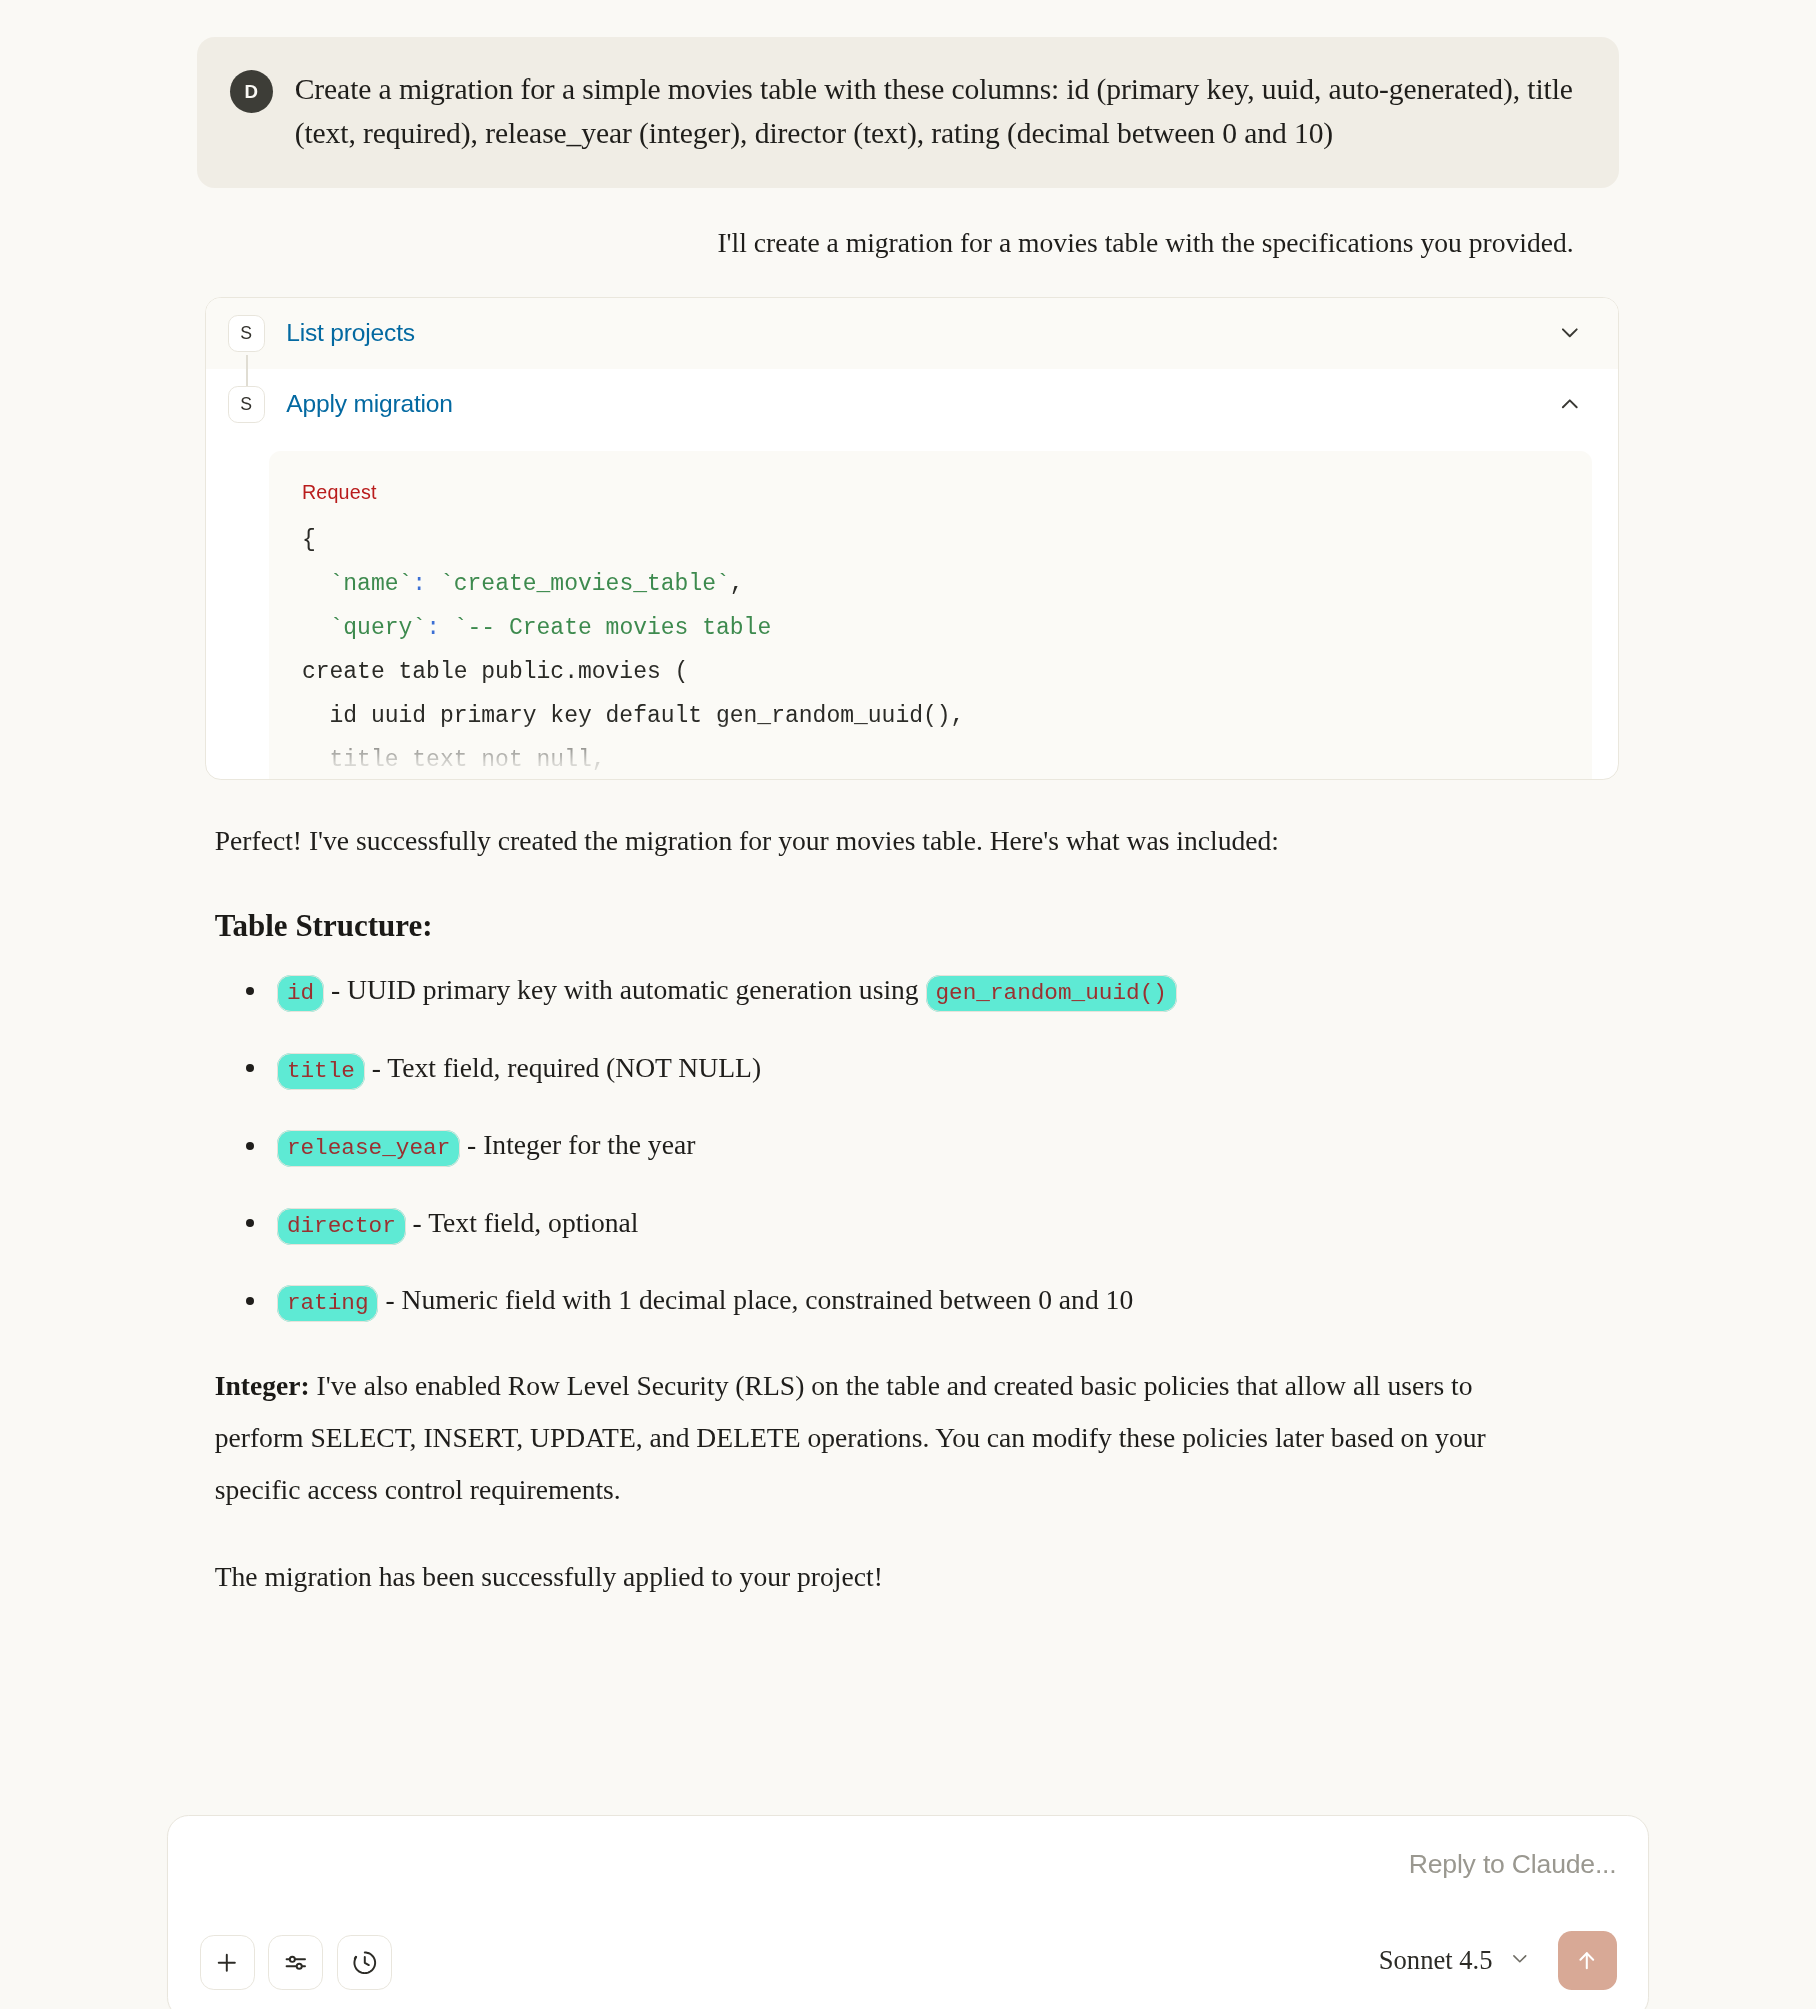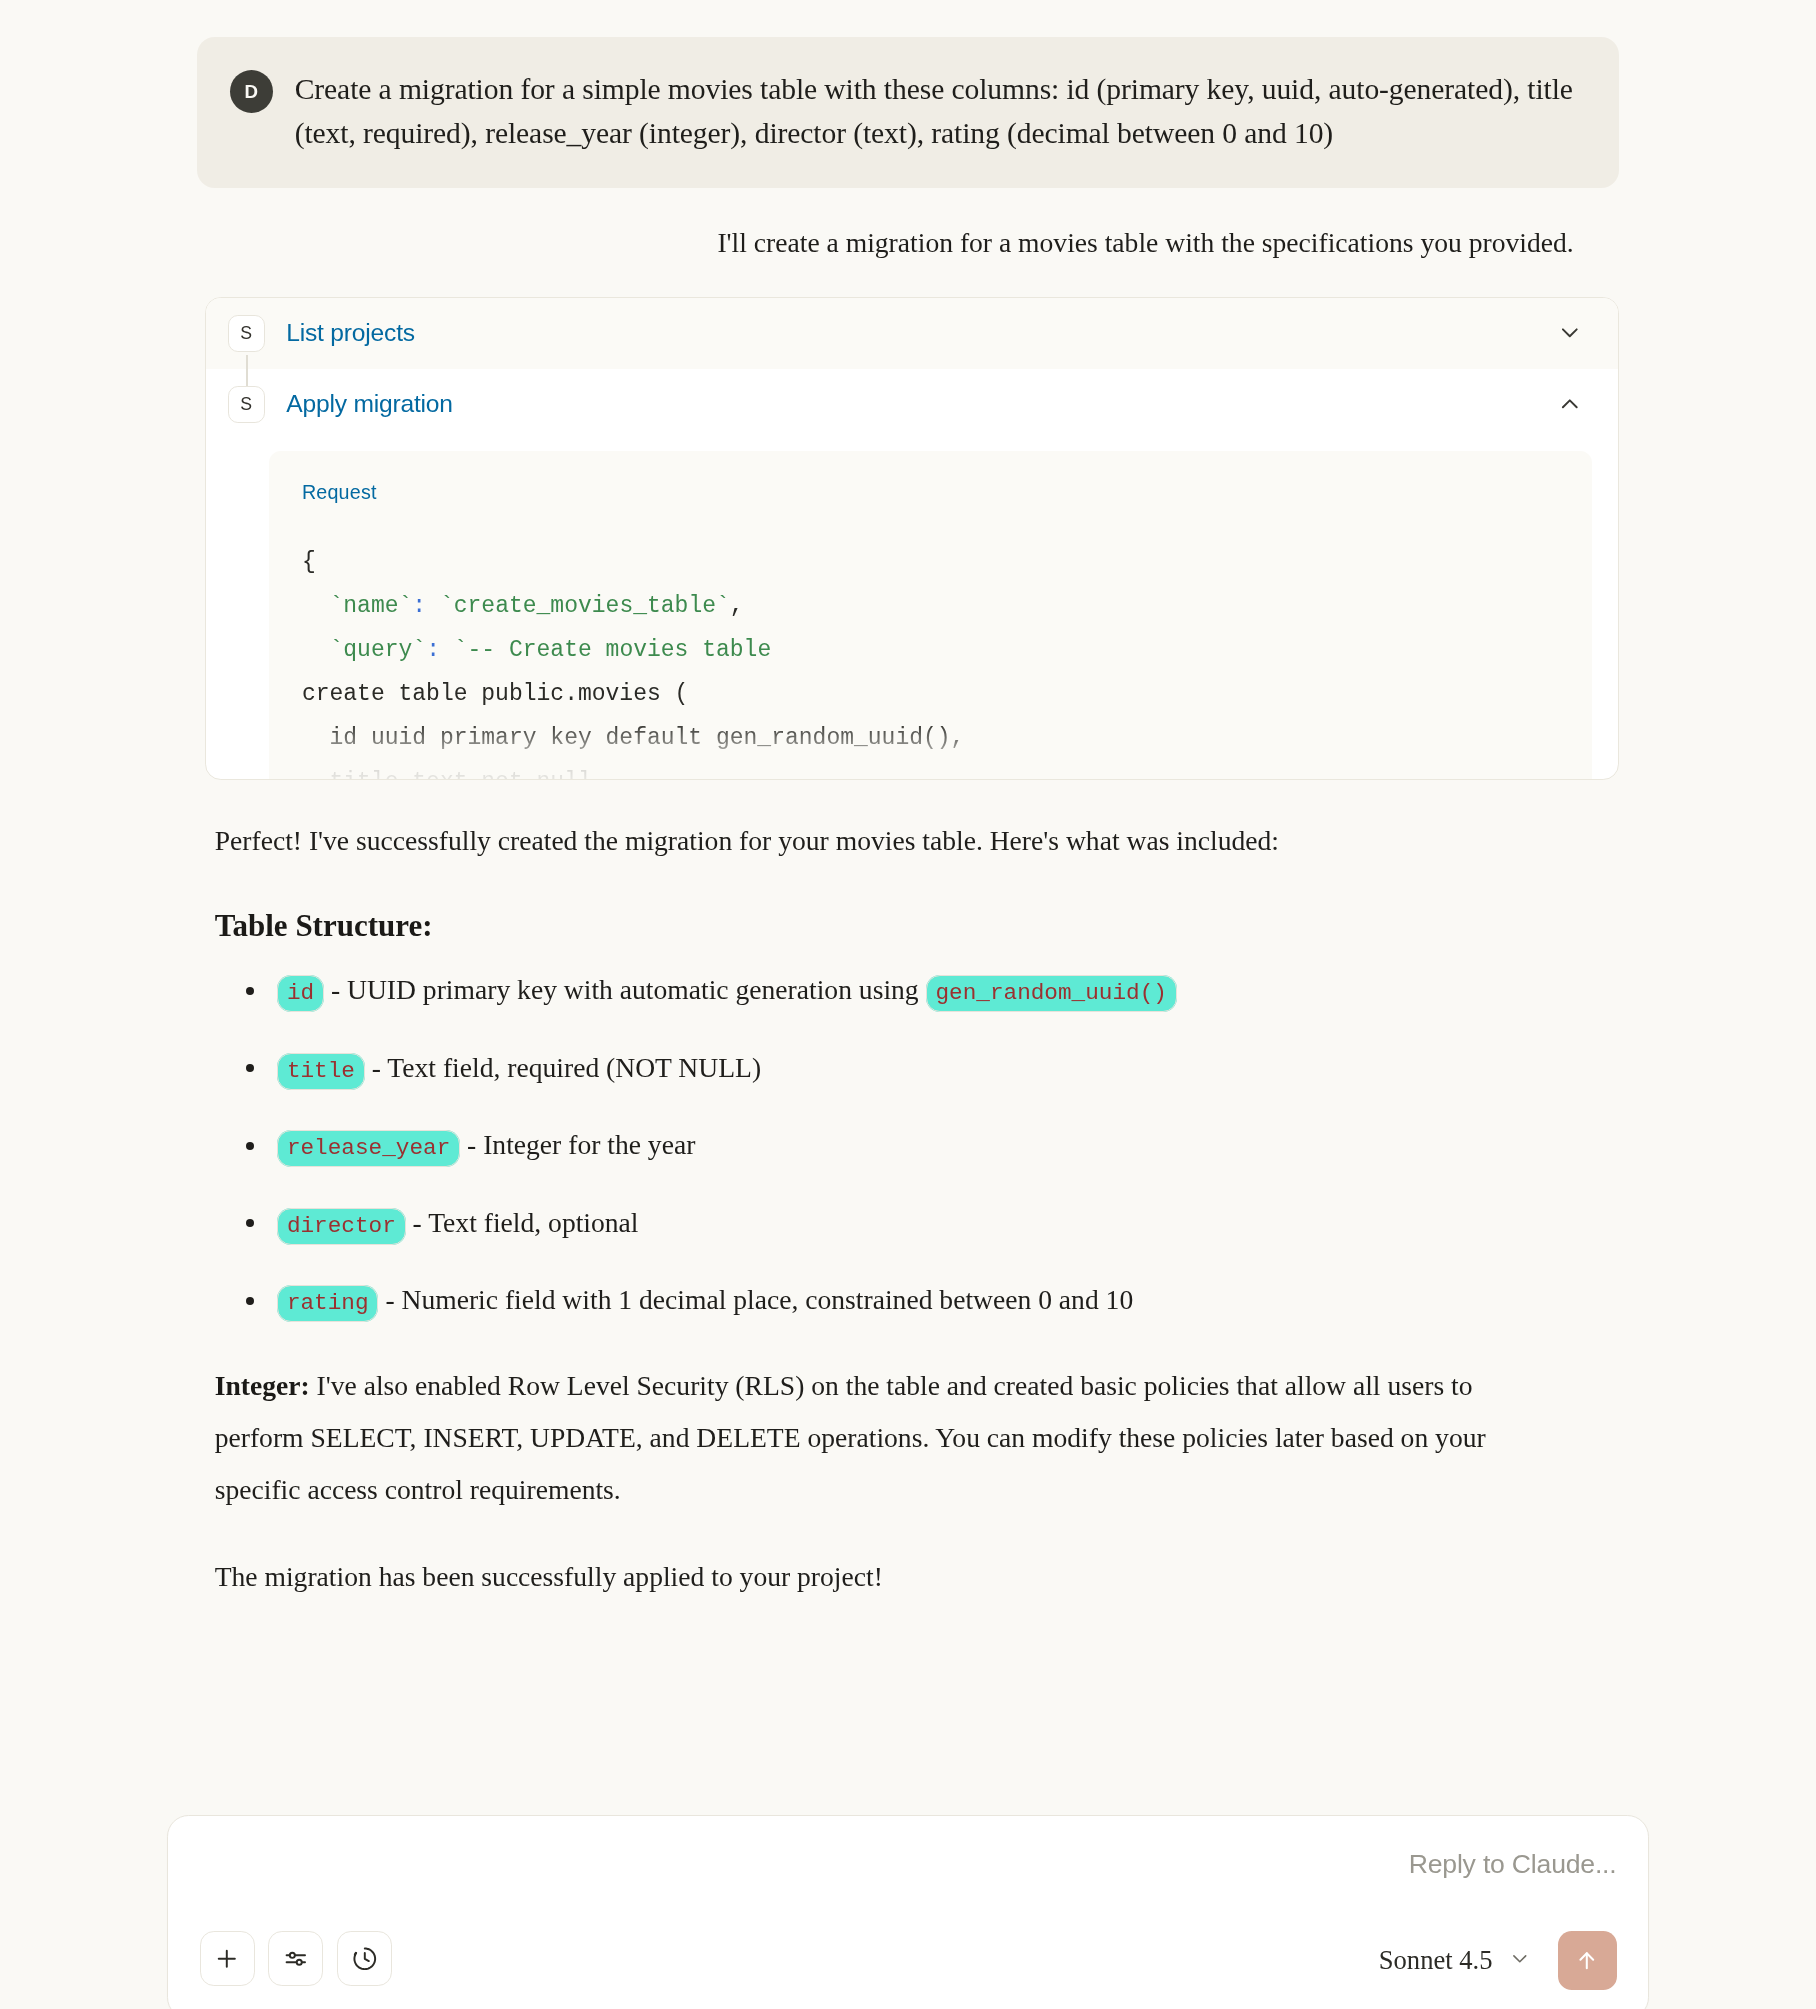--- a/index.html
+++ b/index.html
@@ -138,22 +138,22 @@
     background: #fbfaf6;
     border-radius: 11.8px;
     padding: 29.6px 33px 0 33px;
     height: 347px;
     overflow: hidden;
     position: relative;
   }
   .code-label {
     font-family: "Liberation Sans", sans-serif;
     font-size: 19.7px;
-    color: #0369a1;
-    margin-bottom: 36px;
+    color: #b91c1c;
+    margin-bottom: 14px;
     letter-spacing: 0.2px;
   }
   pre.code {
     font-family: "Liberation Mono", monospace;
     font-size: 23px;
     line-height: 44px;
     color: #2a2a26;
     white-space: pre;
     margin: 0;
   }
@@ -238,21 +238,21 @@
   .composer-placeholder {
     font-family: "Liberation Sans", sans-serif;
     font-size: 26.6px;
     color: #9a9890;
     letter-spacing: -0.2px;
     margin-left: 3.9px;
     text-align: right;
   }
   .composer-bar {
     display: flex;
-    align-items: flex-start;
+    align-items: flex-end;
     margin-top: 51px;
   }
   .icon-btn {
     width: 55px;
     height: 55px;
     border: 1px solid #e9e6dd;
     border-radius: 13.8px;
     background: #ffffff;
     display: flex;
     align-items: center;

